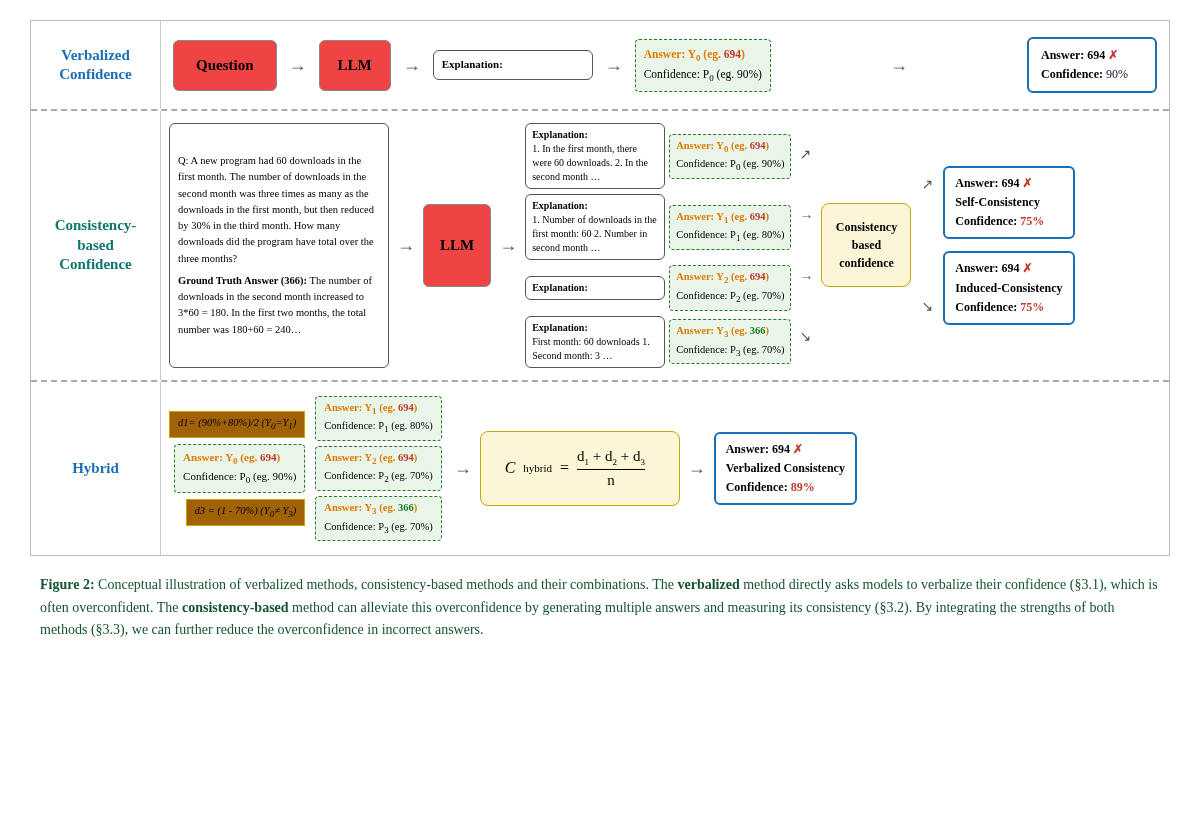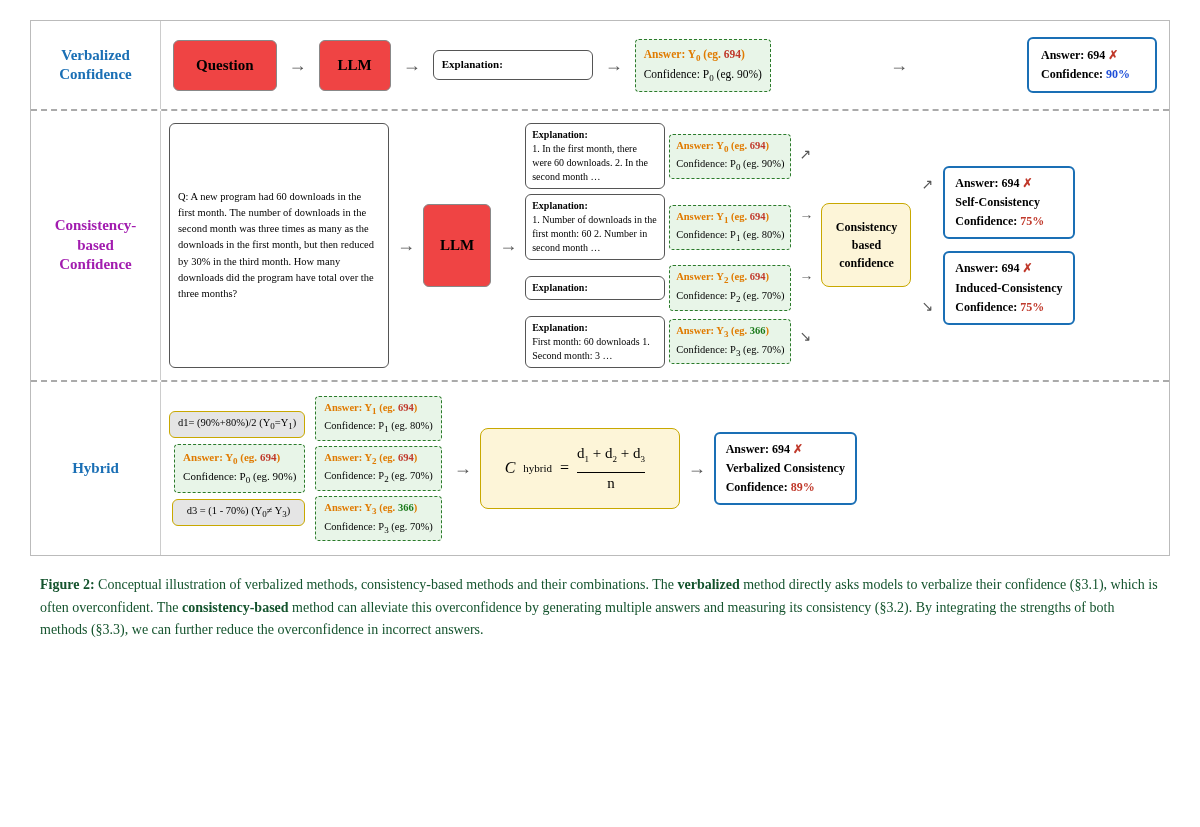--- a/index.html
+++ b/index.html
@@ -34,23 +34,24 @@
     .box-blue-result {
       border: 2px solid #1a6fb5;
       border-radius: 6px;
       padding: 6px 10px;
       background: #fff;
       font-size: 12px;
       line-height: 1.6;
       min-width: 130px;
     }
     .box-tan {
-      background: #e5e5e5;
+      background: #a16207;
       border: 1.5px solid #c8a800;
-      border-radius: 6px;
+      border-radius: 0;
+      font-style: italic;
     }
 
     
     .arrow {
       font-size: 18px;
       color: #555;
       display: flex;
       align-items: center;
       padding: 0 2px;
     }
@@ -130,33 +131,34 @@
       <div class="arrow arrow-right"></div>
 
       <div style="border: 1.5px dashed #2a7a2a; border-radius:4px; background:#e8f5e8; padding:5px 8px; font-size:11.5px; line-height:1.6;">
         <div><span class="orange">Answer: Y<sub>0</sub> (eg. <span style="color:#c0392b;">694</span>)</span></div>
         <div>Confidence: P<sub>0</sub> (eg. 90%)</div>
       </div>
       <div class="arrow arrow-right" style="flex:1; justify-content:center;"></div>
 
       <div class="box-blue-result" style="border: 2px solid #1a6fb5; border-radius:6px; padding:7px 12px;">
         <div><span class="bold">Answer: 694 <span class="red">✗</span></span></div>
-        <div><span class="bold">Confidence: <span style="color:#1d4ed8; font-weight:bold;">90%</span></span></div>
+        <div><span class="bold">Confidence: <span style="color:#0f172a; font-weight:normal;">90%</span></span></div>
       </div>
     </div>
   </div>
 
   <div style="display:flex; align-items:stretch; border-bottom: 2px dashed #aaa;">
     <div class="label-col" style="border-right:1px solid #ccc;">
-      <span style="color:#a21caf; font-weight:bold; font-size:15px; line-height:1.3;">Consistency-<br>based<br>Confidence</span>
+      <span style="color:#0f766e; font-weight:bold; font-size:15px; line-height:1.3;">Consistency-<br>based<br>Confidence</span>
     </div>
     <div class="content-col" style="align-items:flex-start; padding:12px 8px; gap:6px;">
 
       <div class="box" style="width:220px; font-size:10.5px; line-height:1.55; padding:8px; align-self:stretch; display:flex; flex-direction:column; justify-content:center;">
         <div>Q: A new program had 60 downloads in the first month. The number of downloads in the second month was three times as many as the downloads in the first month, but then reduced by 30% in the third month. How many downloads did the program have total over the three months?</div>
+        <div style="margin-top:6px;"><span class="bold">Ground Truth Answer (366):</span> The number of downloads in the second month increased to 3*60 = 180. In the first two months, the total number was 180+60 = 240…</div>
       </div>
       <div class="arrow arrow-right" style="align-self:center;"></div>
 
       <div class="box box-gray" style="padding:30px 16px; font-size:15px; font-weight:bold; text-align:center; align-self:center;">LLM</div>
       <div class="arrow arrow-right" style="align-self:center;"></div>
 
       <div style="display:flex; flex-direction:column; gap:5px; align-self:center;">
 
         <div style="display:flex; align-items:center; gap:4px;">
           <div class="box" style="width:140px; font-size:10px; padding:4px 6px;">
@@ -243,21 +245,21 @@
 
         <div class="box box-tan" style="font-size:10.5px; padding:4px 8px; text-align:center;">
           d1= (90%+80%)/2 (Y<sub>0</sub>=Y<sub>1</sub>)
         </div>
 
         <div style="border:1.5px dashed #2a7a2a; border-radius:4px; background:#e8f5e8; padding:4px 8px; font-size:11px; line-height:1.5;">
           <div><span class="orange">Answer: Y<sub>0</sub> (eg. <span style="color:#c0392b;">694</span>)</span></div>
           <div>Confidence: P<sub>0</sub> (eg. 90%)</div>
         </div>
 
-        <div class="box box-tan" style="font-size:10.5px; padding:4px 14px; text-align:center;">
+        <div class="box box-tan" style="font-size:10.5px; padding:4px 8px; text-align:center;">
           d3 = (1 - 70%) (Y<sub>0</sub>≠ Y<sub>3</sub>)
         </div>
       </div>
 
       <div style="display:flex; flex-direction:column; gap:5px; margin:0 4px;">
         <div style="border:1.5px dashed #2a7a2a; border-radius:4px; background:#e8f5e8; padding:3px 8px; font-size:10.5px; line-height:1.5;">
           <div><span class="orange">Answer: Y<sub>1</sub> (eg. <span style="color:#c0392b;">694</span>)</span></div>
           <div>Confidence: P<sub>1</sub> (eg. 80%)</div>
         </div>
         <div style="border:1.5px dashed #2a7a2a; border-radius:4px; background:#e8f5e8; padding:3px 8px; font-size:10.5px; line-height:1.5;">
@@ -271,21 +273,21 @@
       </div>
 
       <div class="arrow arrow-right"></div>
 
       <div class="formula-box" style="padding:16px 24px;">
         <div style="display:flex; align-items:center; gap:8px; font-size:15px;">
           <span style="font-style:italic; font-size:16px;">C</span>
             <sub style="font-size:11px;">hybrid</sub>
           <span style="font-size:16px;"> = </span>
           <div style="display:flex; flex-direction:column; align-items:center;">
-            <span style="border-bottom:1.5px solid #000; padding-bottom:8px; font-size:15px;">d<sub>1</sub> + d<sub>2</sub> + d<sub>3</sub></span>
+            <span style="border-bottom:1.5px solid #000; padding-bottom:2px; font-size:15px;">d<sub>1</sub> + d<sub>2</sub> + d<sub>3</sub></span>
             <span style="padding-top:2px; font-size:15px;">n</span>
           </div>
         </div>
       </div>
 
       <div class="arrow arrow-right"></div>
 
       <div class="box-blue-result">
         <div><span class="bold">Answer: 694 <span class="red">✗</span></span></div>
         <div><span class="bold">Verbalized Consistency</span></div>

